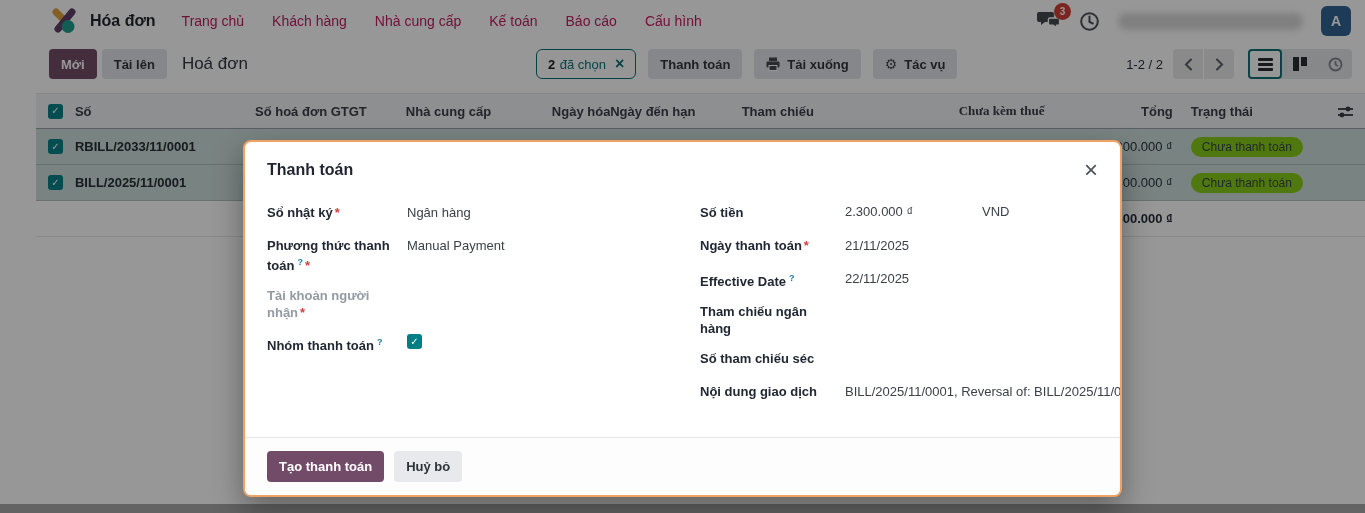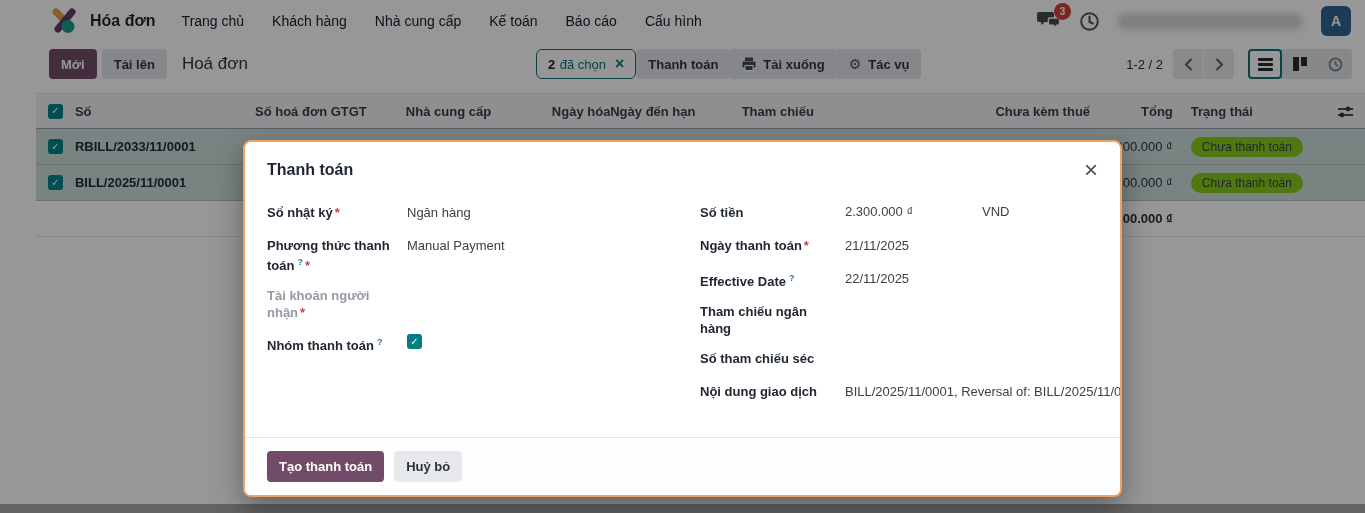--- a/index.html
+++ b/index.html
@@ -3,39 +3,39 @@
 <meta charset="utf-8">
 <style>
   * { margin:0; padding:0; box-sizing:border-box; }
   body { font-family:"Liberation Sans","DejaVu Sans",sans-serif; background:#fff; }
   .screen { position:relative; width:1365px; height:513px; background:#fff; overflow:hidden;padding-left:36px; }
 
   
   .topnav { height:42px; display:flex; align-items:center; padding:0 14px; background:#fff; }
   .logo { width:28px; height:28px; flex:0 0 auto; }
   .app-name { font-size:16px; font-weight:700; color:#1b2228; margin:0 26px 0 12px; cursor:pointer; }
-  .nav-item { font-size:14px; color:#0f172a; margin-right:28px; cursor:pointer; white-space:nowrap; }
+  .nav-item { font-size:14px; color:#be185d; margin-right:28px; cursor:pointer; white-space:nowrap; }
   .topnav-right { margin-left:auto; display:flex; align-items:center; gap:18px; }
   .chat-wrap { position:relative; cursor:pointer; }
   .noti-badge { position:absolute; top:-7px; right:-10px; min-width:17px; height:17px; border-radius:9px;
     background:#cf3b34; color:#fff; font-size:10px; font-weight:700; display:flex; align-items:center;
     justify-content:center; padding:0 3px; }
   .redacted { width:185px; height:17px; border-radius:8px; background:#d7d7d7; filter:blur(3px); }
   .avatar { width:30px; height:30px; border-radius:6px; background:#2e6191; color:#fff; font-size:14px;
     font-weight:700; display:flex; align-items:center; justify-content:center; cursor:pointer; }
 
   
   .controlbar { position:relative; height:44px; display:flex; align-items:center; padding:0 13px; background:#fff; }
   .btn { height:30px; border:none; border-radius:4px; font-size:13px; font-family:inherit; display:inline-flex;
     align-items:center; gap:7px; padding:0 12px; cursor:pointer; white-space:nowrap; }
   .btn-primary { background:#714B67; color:#fff; font-weight:700; }
   .btn-secondary { background:#e2e4e8; color:#2e3338; font-weight:600; }
   .upload { margin-left:5px; }
   .breadcrumb { font-size:17px; color:#2c333a; margin-left:15px; cursor:pointer; }
-  .center-group { position:absolute; left:500px; top:7px; display:flex; gap:0; align-items:center; }
+  .center-group { position:absolute; left:500px; top:7px; display:flex; gap:12px; align-items:center; }
   .sel-chip { height:30px; display:flex; align-items:center; gap:9px; padding:0 11px; border:1px solid #0b6e74;
     border-radius:6px; background:#fdfdfd; cursor:default; }
   .sel-count { font-size:13px; font-weight:700; color:#16191d; }
   .sel-label { font-size:13px; color:#0b6e74; }
   .sel-x { font-size:16px; font-weight:700; color:#0b6e74; cursor:pointer; line-height:1; }
   .right-group { position:absolute; right:13px; top:7px; display:flex; align-items:center; }
   .pager-text { font-size:13px; color:#1f2531; margin-right:10px; }
   .pg-btn { width:30px; height:30px; border:none; background:#e8e9eb; display:flex; align-items:center;
     justify-content:center; cursor:pointer; }
   .pg-prev { border-radius:4px 0 0 4px; margin-right:1px; }
@@ -58,21 +58,21 @@
     font-size:13px; color:#1f2937; cursor:pointer; }
   .trow-total { display:flex; align-items:center; height:36px; font-size:13px; font-weight:700; color:#1f2937;
     border-bottom:1px solid #e4e7e6; }
   .c-check { width:40px; display:flex; justify-content:center; }
   .c-so { width:185px; }
   .c-gtgt { width:155px; }
   .c-ncc { width:150px; }
   .c-nhoa { width:60px; white-space:nowrap; overflow:hidden; }
   .c-nden { width:135px; }
   .c-tham { width:223px; }
-  .c-chua { width:135px; text-align:right; }
+  .c-chua { width:135px; text-align:left;font-family:Liberation Serif, serif; }
   .c-tong { width:85px; text-align:right; white-space:nowrap; }
   .c-stat { width:197px; padding-left:18px; }
   .cell-number { font-weight:700; color:#232a31; }
   .pill { display:inline-block; background:#84cc16; border-radius:11px; padding:3px 11px; font-size:12px;
     color:#353e48; white-space:nowrap; }
   .adjust-btn { position:absolute; right:9px; top:8px; width:22px; height:20px; border:none; background:transparent;
     cursor:pointer; display:flex; align-items:center; justify-content:center; }
 
   .checkbox { width:15px; height:15px; border-radius:3px; background:#017e84; display:flex; align-items:center;
     justify-content:center; color:#fff; font-size:10px; line-height:1; cursor:pointer; }

